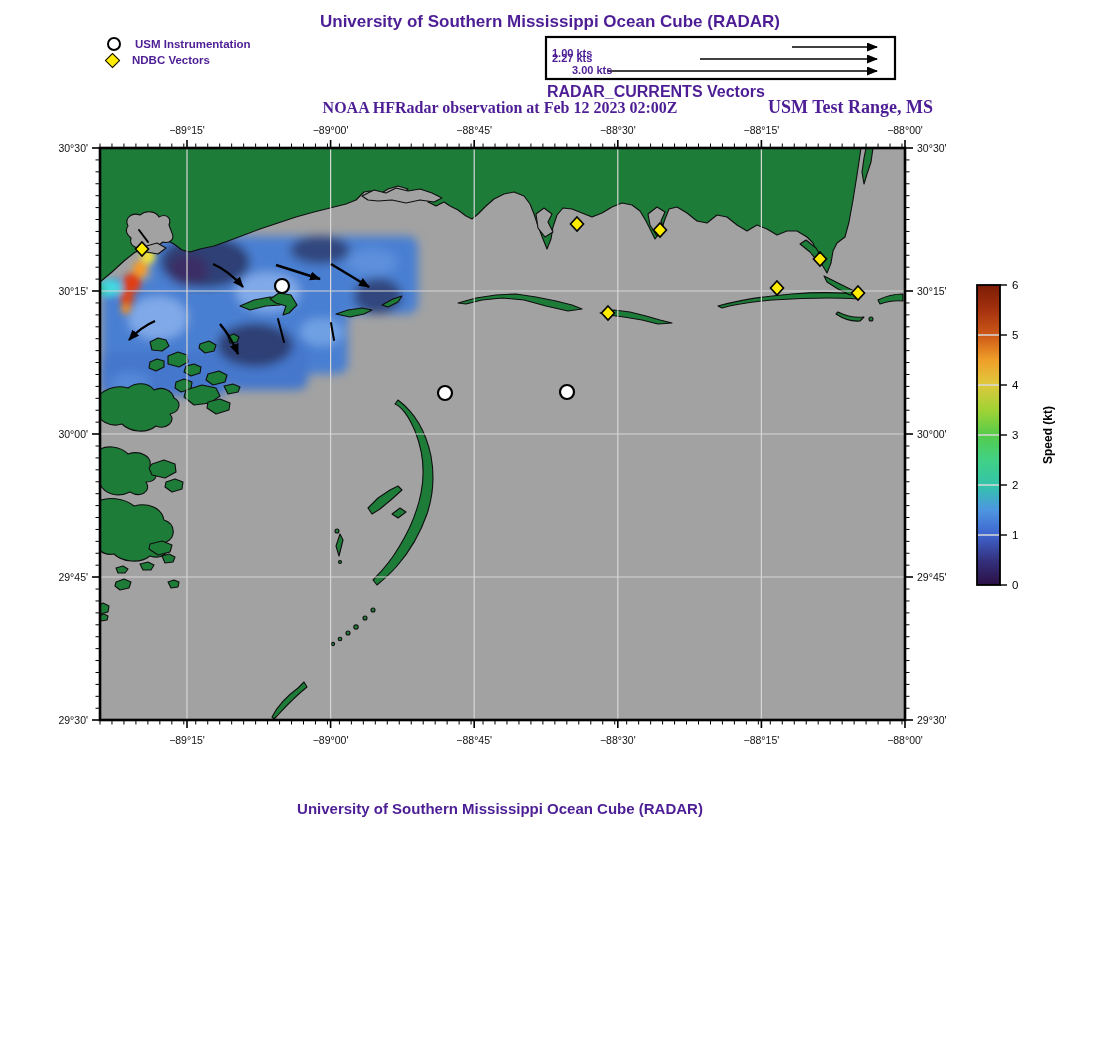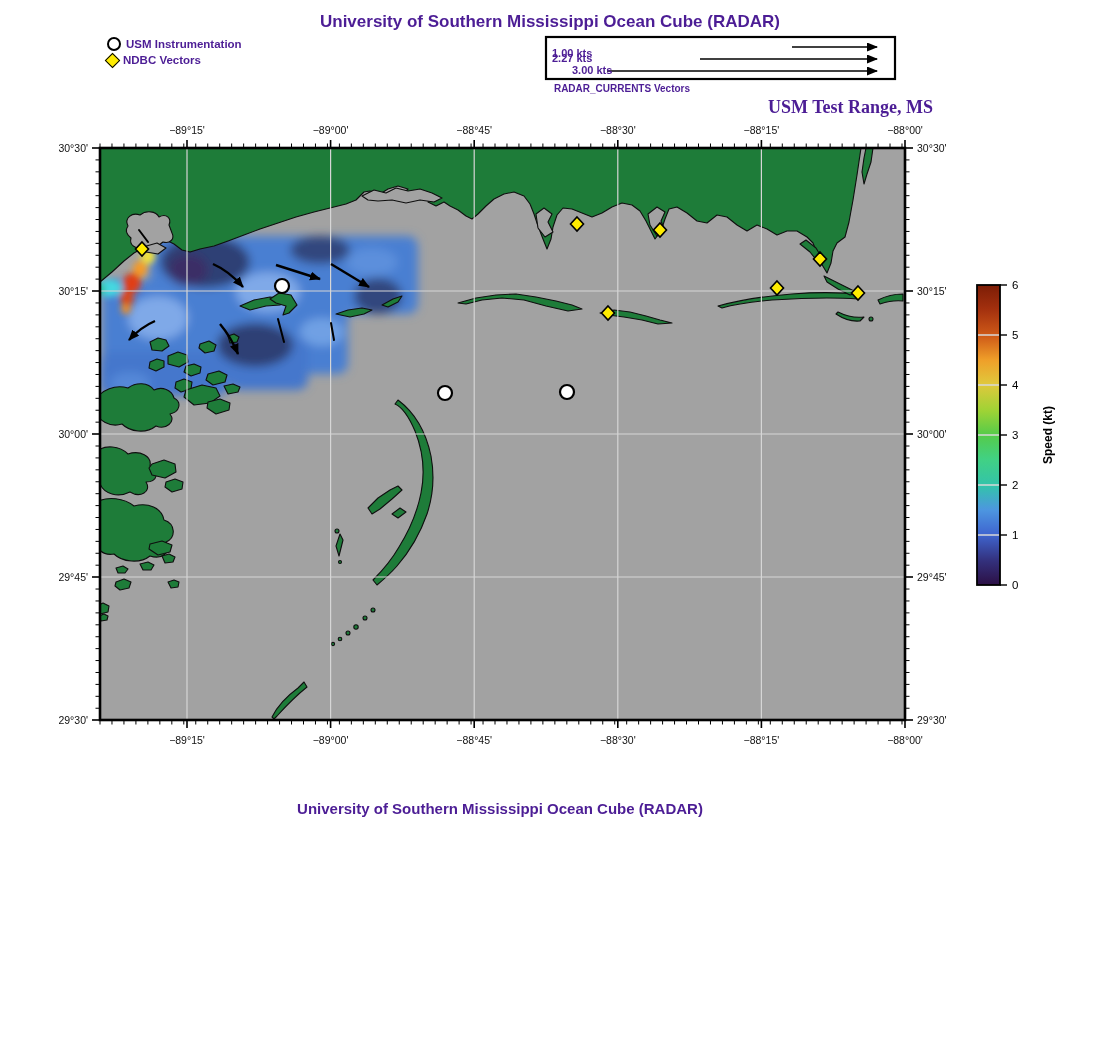--- a/index.html
+++ b/index.html
@@ -6,24 +6,24 @@
   #canvas{position:relative;width:1100px;height:1050px;background:#ffffff;overflow:hidden;
           font-family:"Liberation Sans","DejaVu Sans",sans-serif;}
   #map-svg{position:absolute;left:0;top:0;}
   .ovl{position:absolute;color:#4c1d95;white-space:nowrap;}
   #top-title{left:0;top:12px;width:1100px;text-align:center;font-size:17px;font-weight:bold;}
   #bottom-title{left:0;top:800px;width:1000px;text-align:center;font-size:15px;font-weight:bold;}
   #subtitle{left:0;top:99px;width:1000px;text-align:center;font-size:16px;font-weight:bold;
             font-family:"Liberation Serif","DejaVu Serif",serif;}
   #range-label{left:768px;top:97px;width:136px;text-align:center;font-size:18px;font-weight:bold;
             font-family:"Liberation Serif","DejaVu Serif",serif;}
-  #vec-caption{left:547px;top:83px;width:150px;text-align:center;font-size:10px;font-weight:bold;}
+  #vec-caption{left:547px;top:83px;width:150px;text-align:center;font-size:16px;font-weight:bold;}
   .vec-row-label{font-size:11px;font-weight:bold;left:552px;}
   #legend{left:107px;top:36px;}
-  .lg-row{display:flex;align-items:center;height:16px;gap:5px;}
+  .lg-row{display:flex;align-items:center;height:16px;gap:14px;}
   .lg-circle{width:10px;height:10px;border:2px solid #000;border-radius:50%;background:#fff;flex:0 0 auto;}
   .lg-diamond{width:9px;height:9px;border:1.4px solid #000;background:#ffec00;transform:rotate(45deg);flex:0 0 auto;}
   .lg-label{font-size:11.5px;font-weight:bold;}
 </style>
 </head>
 <body>
 
 <div id="canvas">
 
   <svg id="map-svg" width="1100" height="1050" viewBox="0 0 1100 1050">
@@ -508,16 +508,17 @@
       <span class="lg-diamond"></span>
       <span class="lg-label">NDBC Vectors</span>
     </div>
   </div>
 
   <div class="ovl vec-row-label" style="top:40px;margin-top:7px;">1.00 kts</div>
   <div class="ovl vec-row-label" style="top:52px;">2.27 kts</div>
   <div class="ovl vec-row-label" style="top:64px;margin-left:20px;">3.00 kts</div>
   <div id="vec-caption" class="ovl">RADAR_CURRENTS Vectors</div>
 
+  <div id="subtitle" class="ovl">NOAA HFRadar observation at Feb 12 2023 02:00Z</div>
   <div id="range-label" class="ovl">USM Test Range, MS</div>
 
   <div id="bottom-title" class="ovl">University of Southern Mississippi Ocean Cube (RADAR)</div>
 </div>
 
 </body></html>

